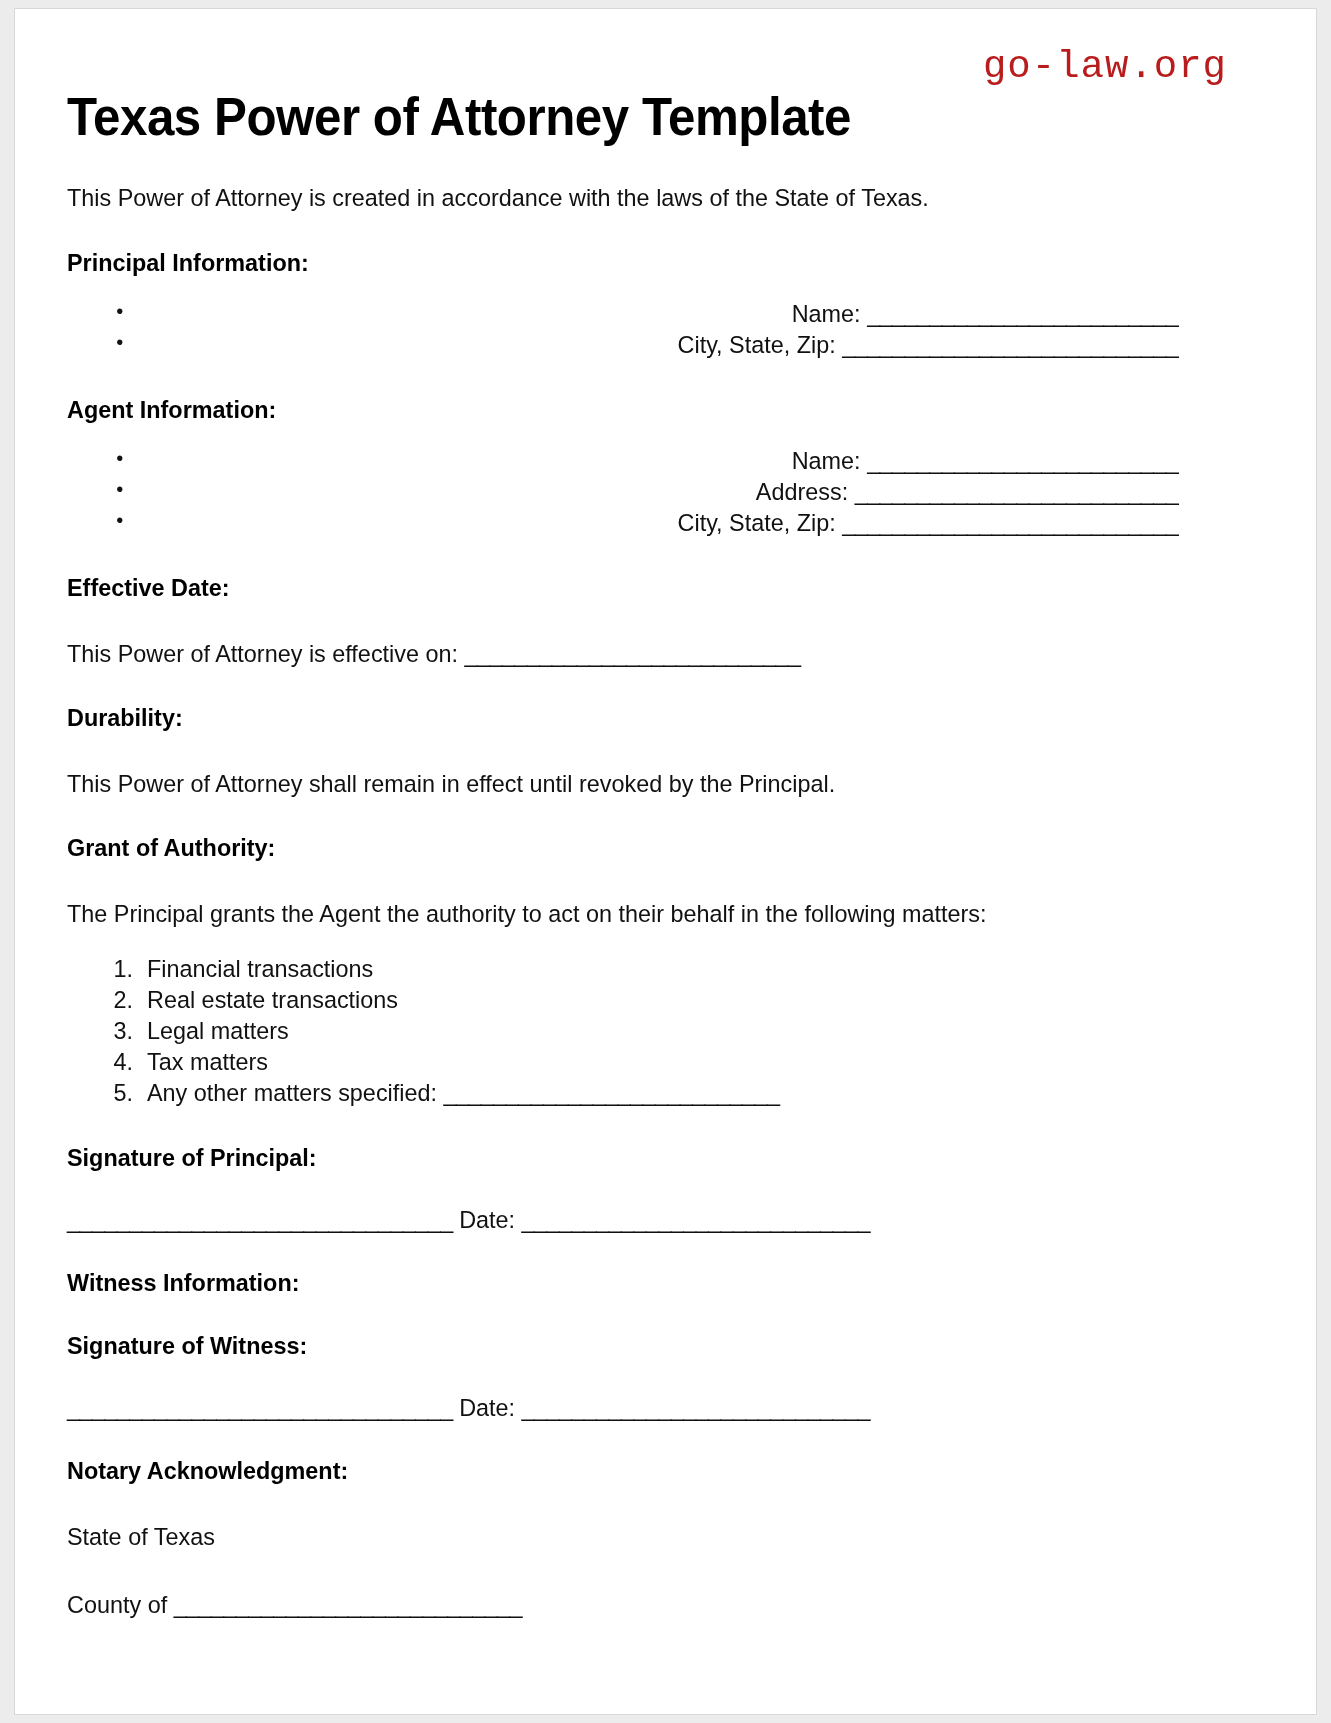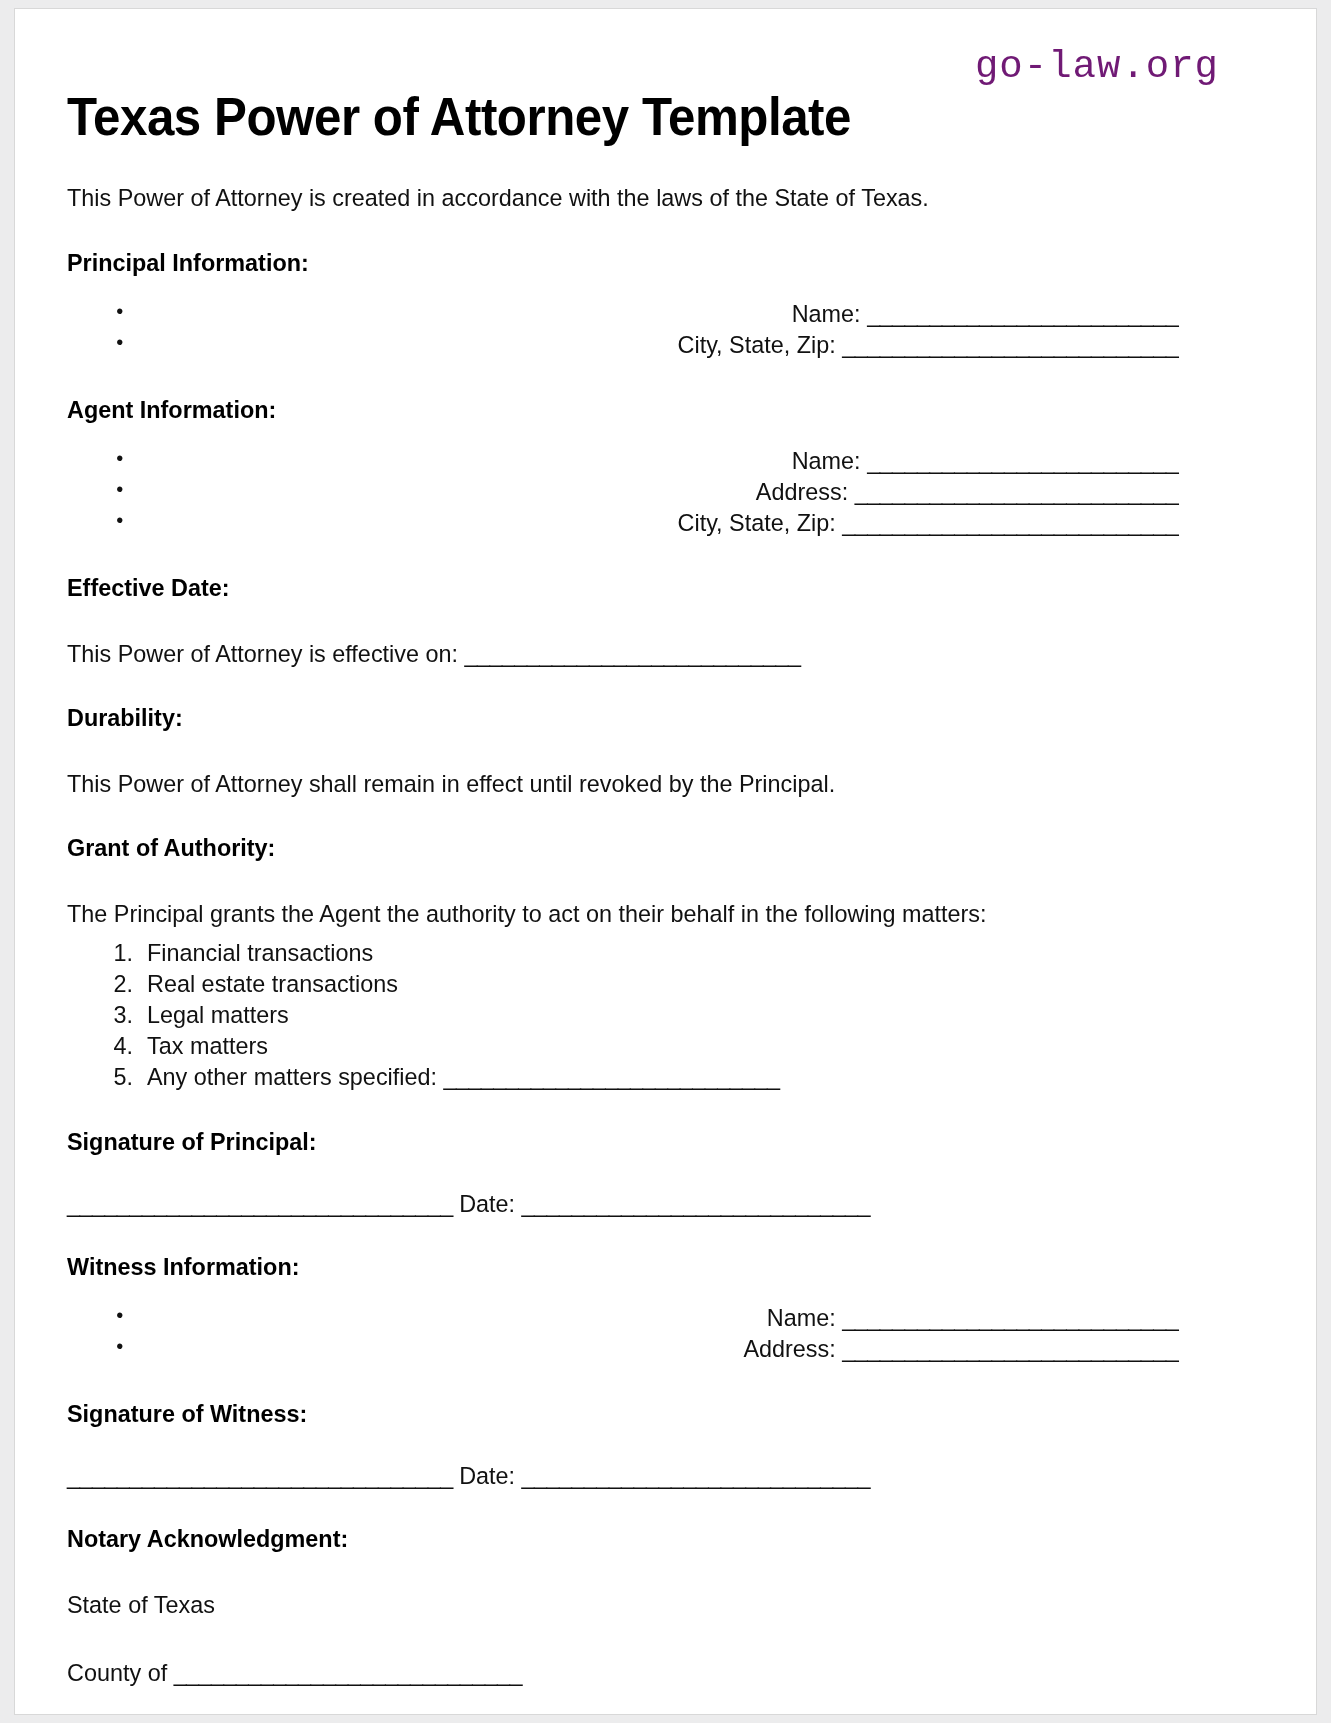--- a/index.html
+++ b/index.html
@@ -25,26 +25,26 @@
     overflow: hidden;
   }
   .content {
     position: absolute;
     left: 52px;
     top: 30px;
     width: 1160px;
   }
   .watermark {
     position: absolute;
-    right: 8px;
+    right: 0px;
     top: 6px;
     font-family: "Liberation Mono", "DejaVu Sans Mono", monospace;
     font-size: 39px;
     letter-spacing: 1px;
-    color: #701a75;
+    color: #b91c1c;
     white-space: nowrap;
   }
   h1.doc-title {
     margin: 48px 0 0 0;
     font-size: 53px;
     font-weight: bold;
     letter-spacing: -0.5px;
     color: #000000;
     line-height: 1.12;
     transform: scaleX(0.93);
@@ -83,21 +83,21 @@
   }
   ul.bullets li::before {
     content: "\2022";
     position: absolute;
     left: -26px;
     top: -1px;
     font-size: 21px;
     color: #111111;
   }
   ol.numbers {
-    margin: 8px 0 0 0;
+    margin: 24px 0 0 0;
     padding-left: 80px;
     list-style: none;
     counter-reset: authitem;
   }
   ol.numbers li {
     position: relative;
     font-size: 24.5px;
     line-height: 1.265;
     color: #111111;
     counter-increment: authitem;
@@ -197,30 +197,20 @@
     </ol>
 
     <h2 class="sec">Signature of Principal:</h2>
     <div class="sigline">
       <span class="blank">_______________________________</span>
       <span>Date:</span>
       <span class="blank">____________________________</span>
     </div>
 
     <h2 class="sec">Witness Information:</h2>
-    <ul class="bullets">
-      <li>
-        <span>Name:</span>
-        <span class="blank">___________________________</span>
-      </li>
-      <li>
-        <span>Address:</span>
-        <span class="blank">___________________________</span>
-      </li>
-    </ul>
 
     <h2 class="sec">Signature of Witness:</h2>
     <div class="sigline">
       <span class="blank">_______________________________</span>
       <span>Date:</span>
       <span class="blank">____________________________</span>
     </div>
 
     <h2 class="sec">Notary Acknowledgment:</h2>
     <p class="para">State of Texas</p>

